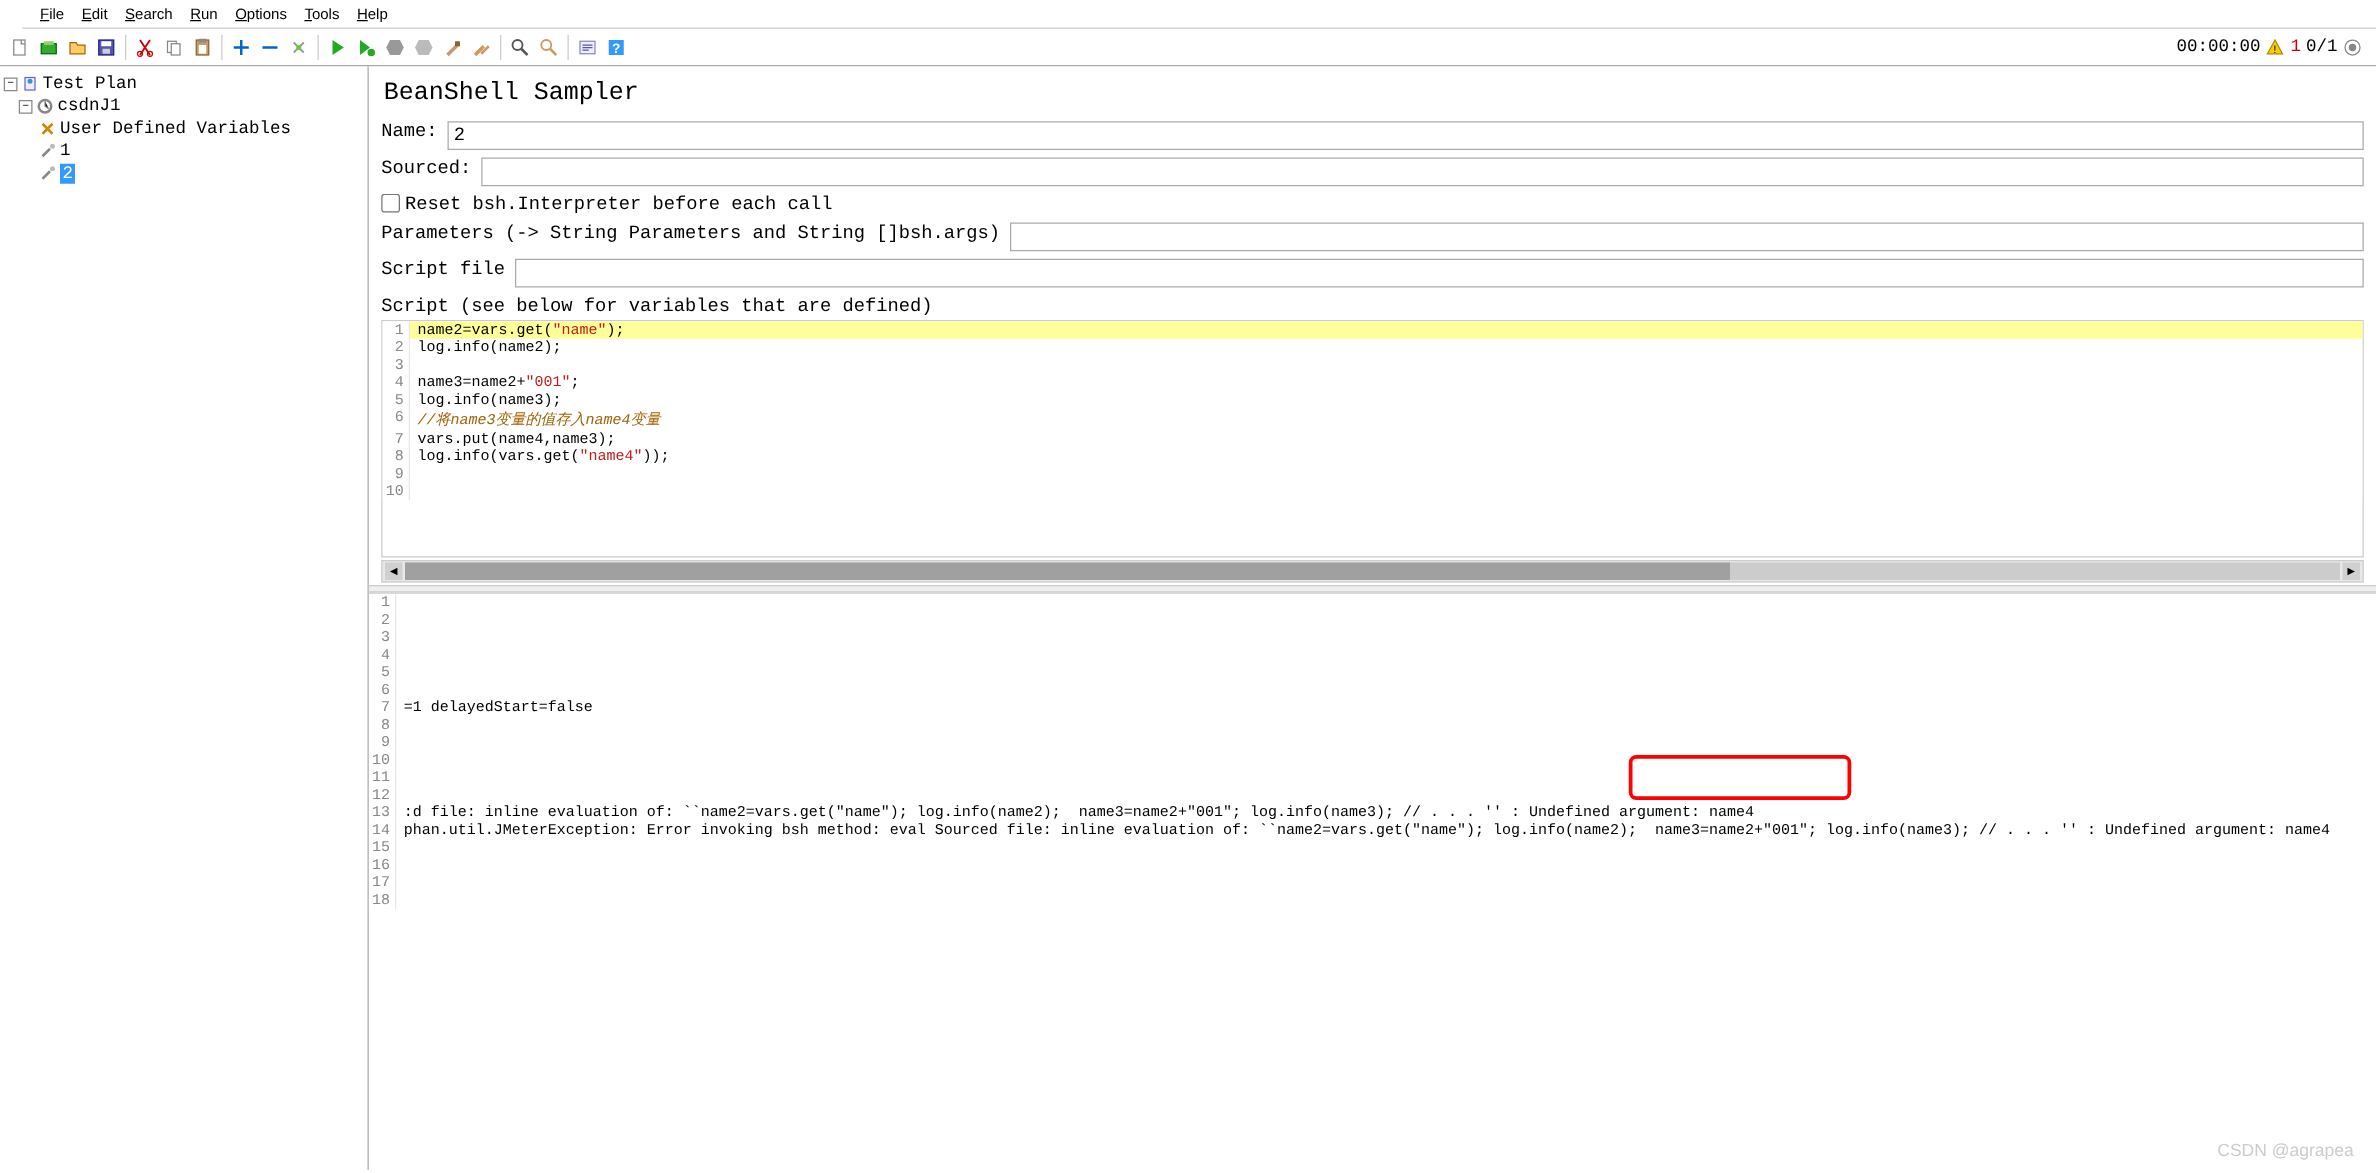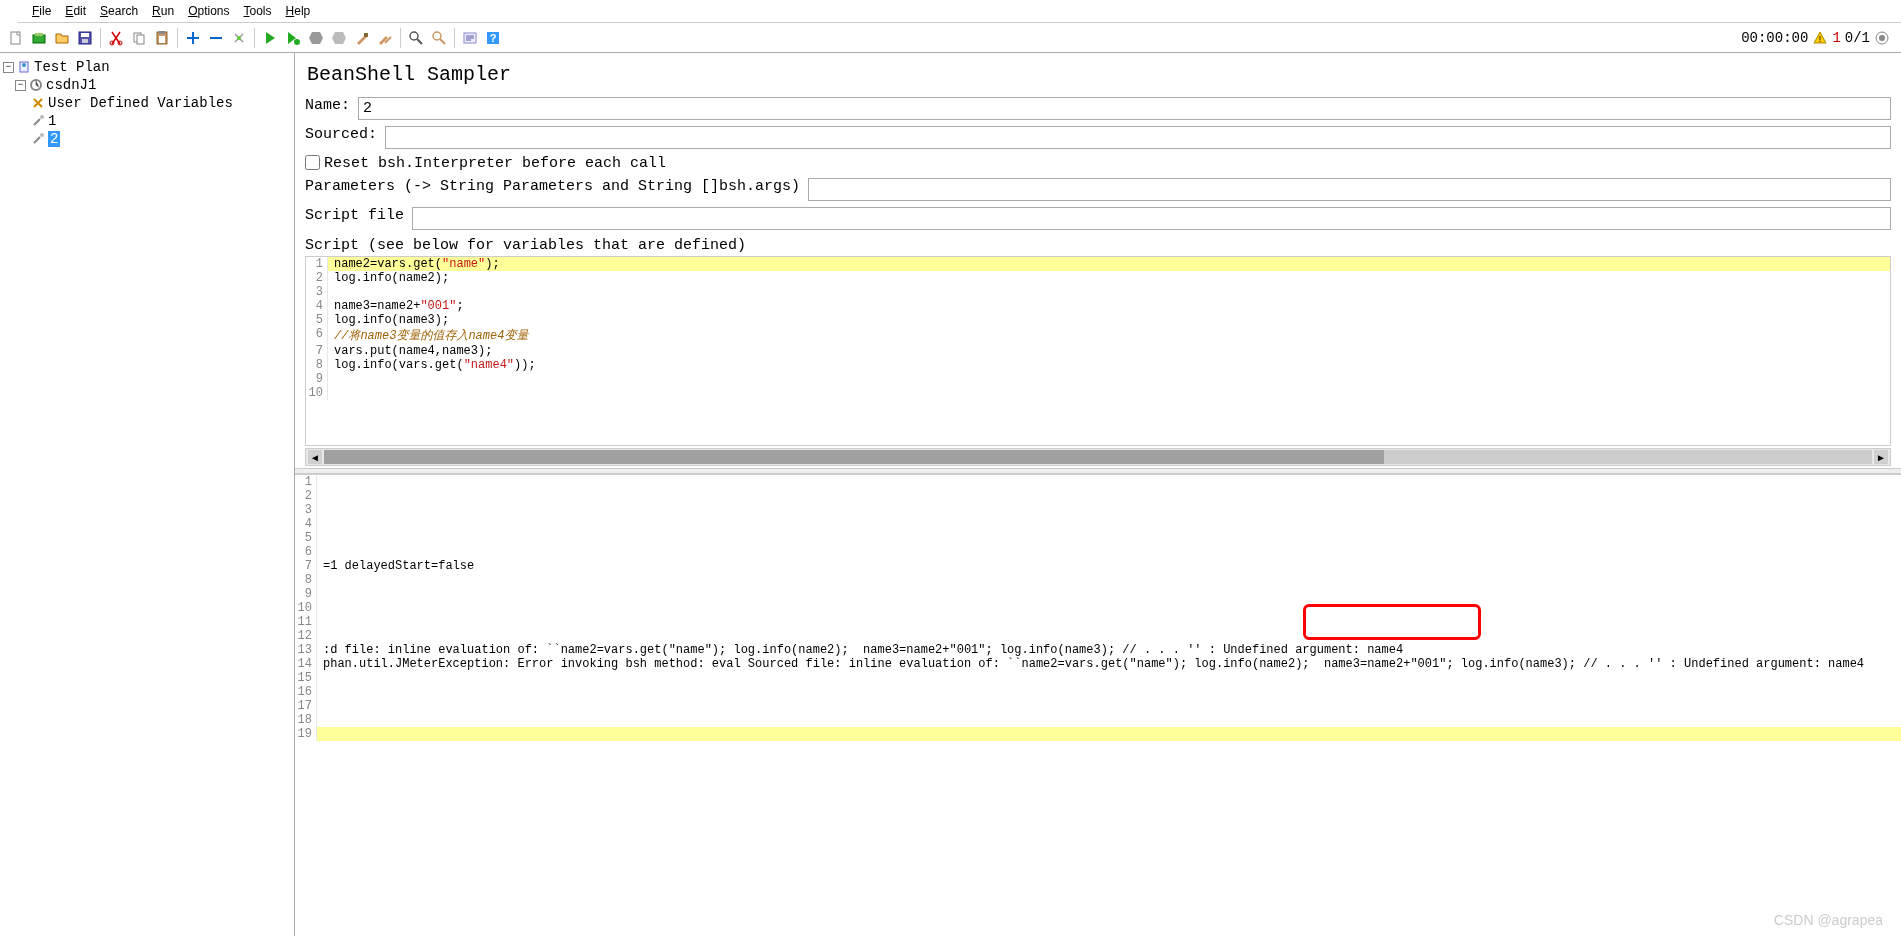--- a/index.html
+++ b/index.html
@@ -384,22 +384,18 @@
             <div class="code-txt">&nbsp;</div>
           </div>
           <div class="log-row">
             <div class="gutter">17</div>
             <div class="code-txt">&nbsp;</div>
           </div>
           <div class="log-row">
             <div class="gutter">18</div>
             <div class="code-txt">&nbsp;</div>
           </div>
-          <div class="log-row">
-            <div class="gutter">19</div>
-            <div class="code-txt hl-yellow">&nbsp;</div>
-          </div>
         </div>
       <div class="redbox" style="left:1008px; top:129px; width:178px; height:36px;"></div>
       <div class="watermark">CSDN @agrapea</div>
     </div>
   </div>
 </div>
 
 </body></html>

